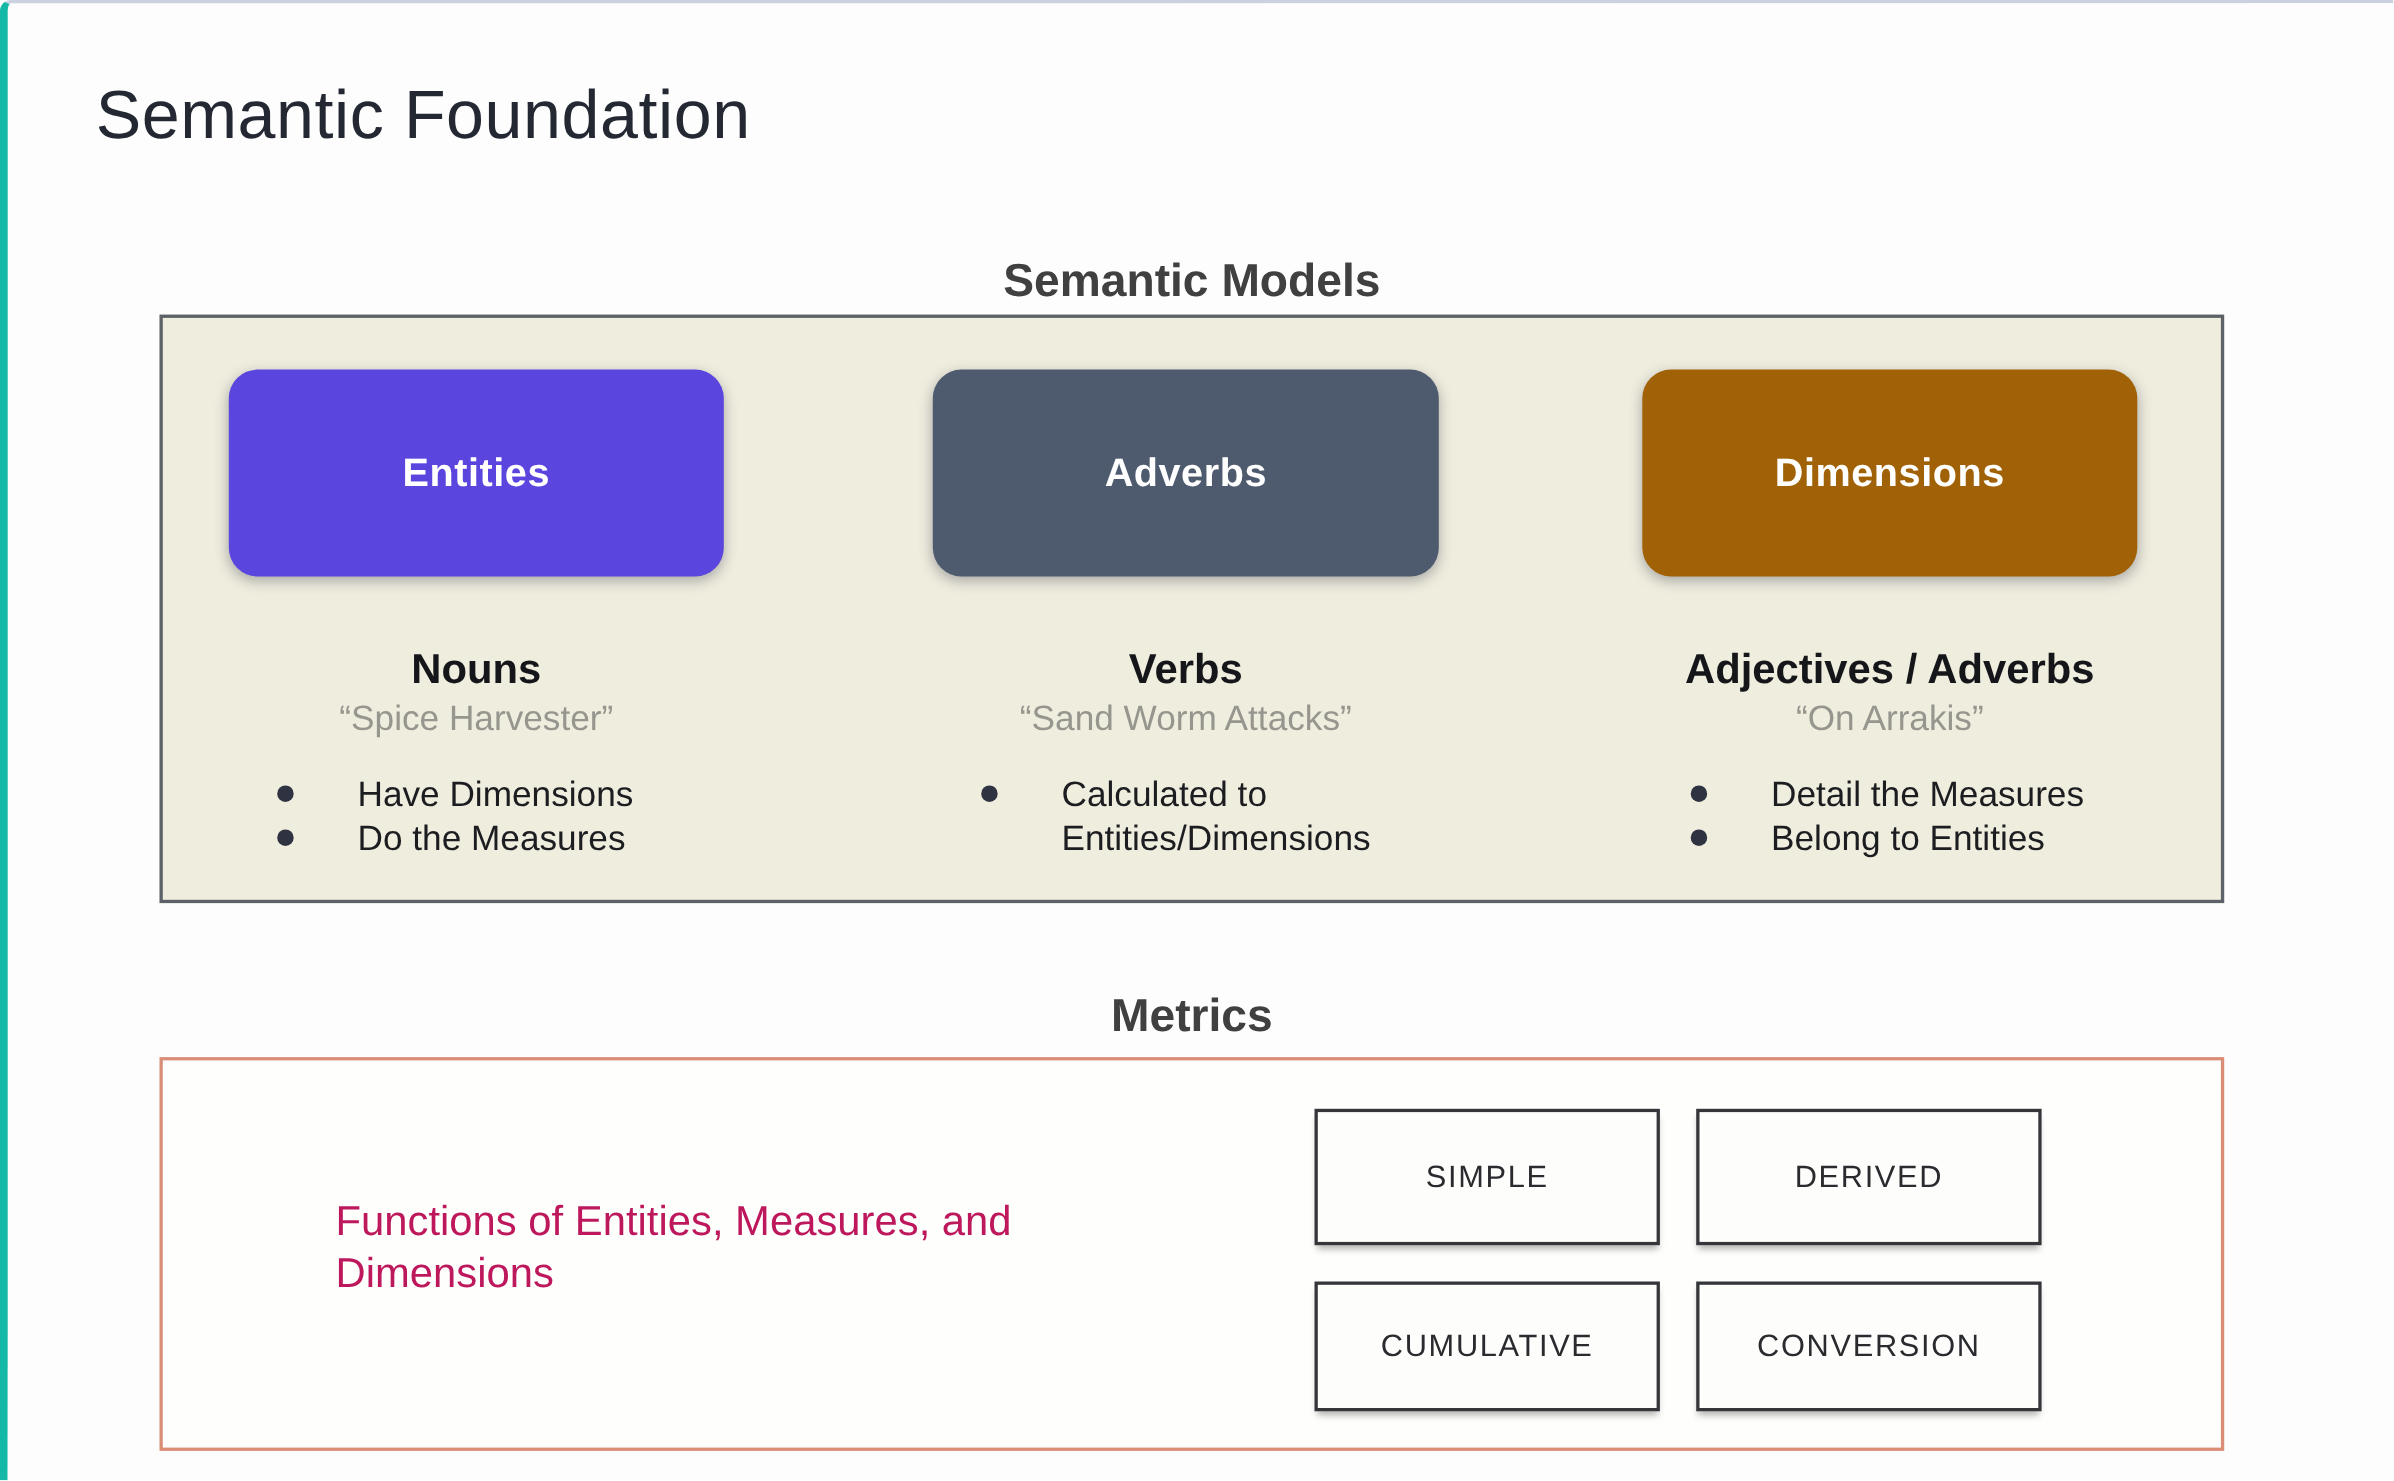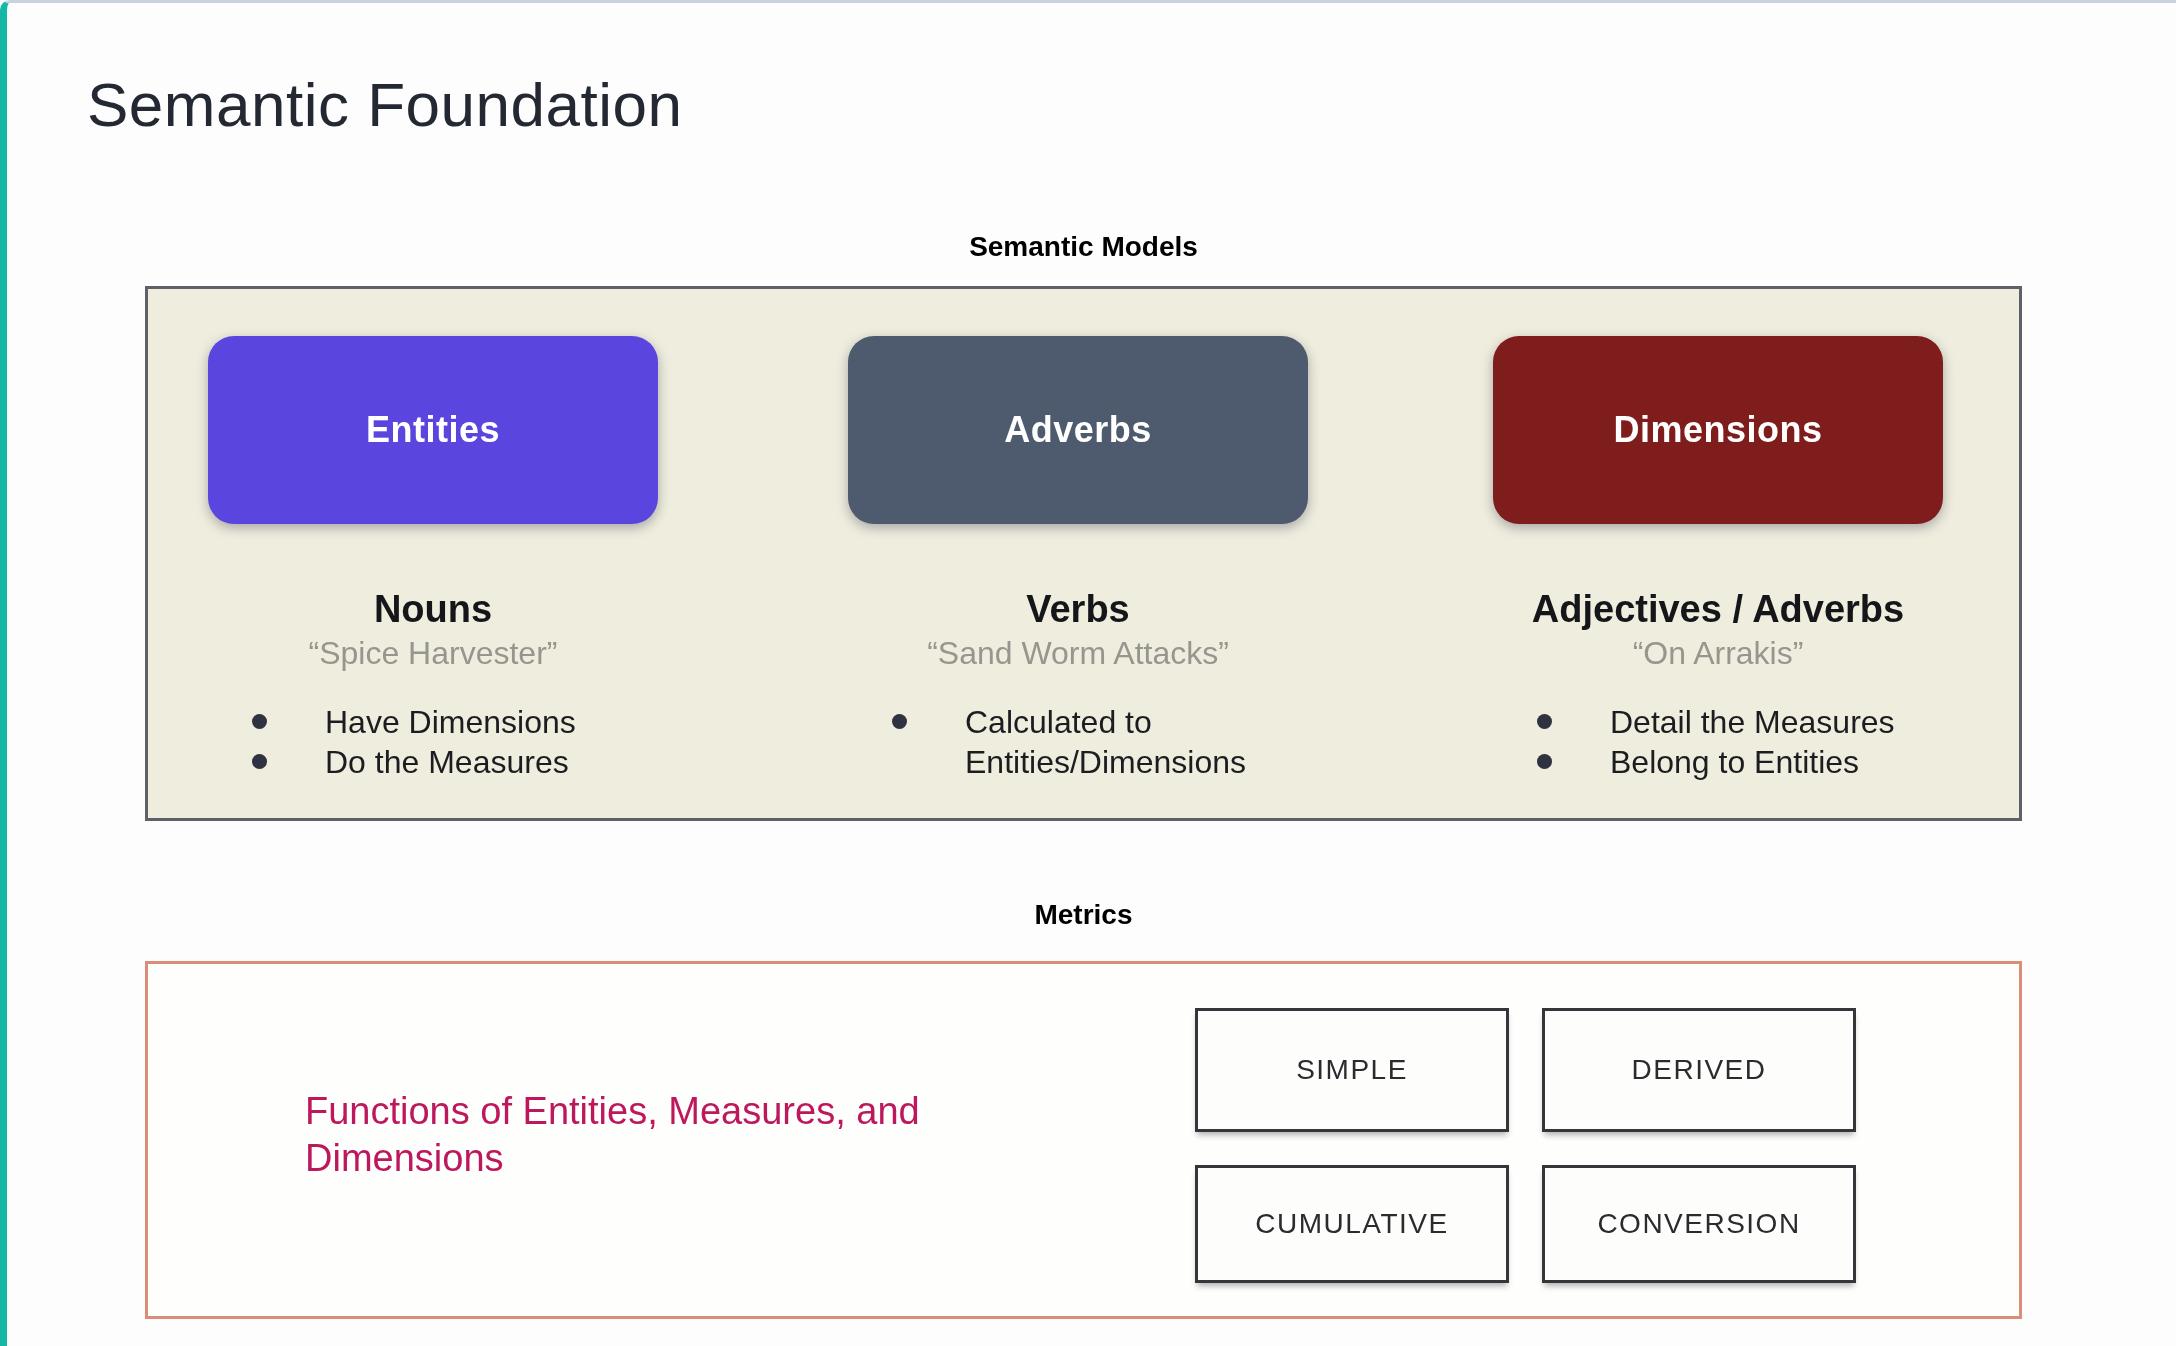--- a/index.html
+++ b/index.html
@@ -14,21 +14,21 @@
     border-left:7px solid #14b8a6;
     border-top-left-radius:10px;
     color:#1d1f24;
   }
   .slide-title{
     position:absolute;left:80px;top:66px;
     font-size:62px;font-weight:500;color:#232833;letter-spacing:.5px;
   }
   .section-heading{
     position:absolute;left:138px;width:1877px;
-    text-align:center;font-size:28px;font-weight:700;color:#000000;
+    text-align:center;font-size:42px;font-weight:700;color:#404040;
   }
   .sm-heading{top:228px;}
   .mt-heading{top:896px;}
   .sm-panel{
     position:absolute;left:138px;top:283px;width:1877px;height:535px;
     box-sizing:border-box;border:3px solid #5c6268;
   }
   .sm-col{position:absolute;top:47px;}
   .col0{left:60px;width:450px;}
   .col1{left:700px;width:460px;}
@@ -110,21 +110,21 @@
       <div class="quote">“Sand Worm Attacks”</div>
       <div class="bullets">
         <div class="bullet">
           <span class="dot"></span>
           <span class="btext">Calculated to Entities/Dimensions</span>
         </div>
       </div>
     </div>
 
     <div class="sm-col col2">
-      <div class="pill" style="background-color: #7f1d1d;">Dimensions</div>
+      <div class="pill" style="background-color: #a16207;">Dimensions</div>
       <div class="term">Adjectives / Adverbs</div>
       <div class="quote">“On Arrakis”</div>
       <div class="bullets">
         <div class="bullet">
           <span class="dot"></span>
           <span class="btext">Detail the Measures</span>
         </div>
         <div class="bullet">
           <span class="dot"></span>
           <span class="btext">Belong to Entities</span>

